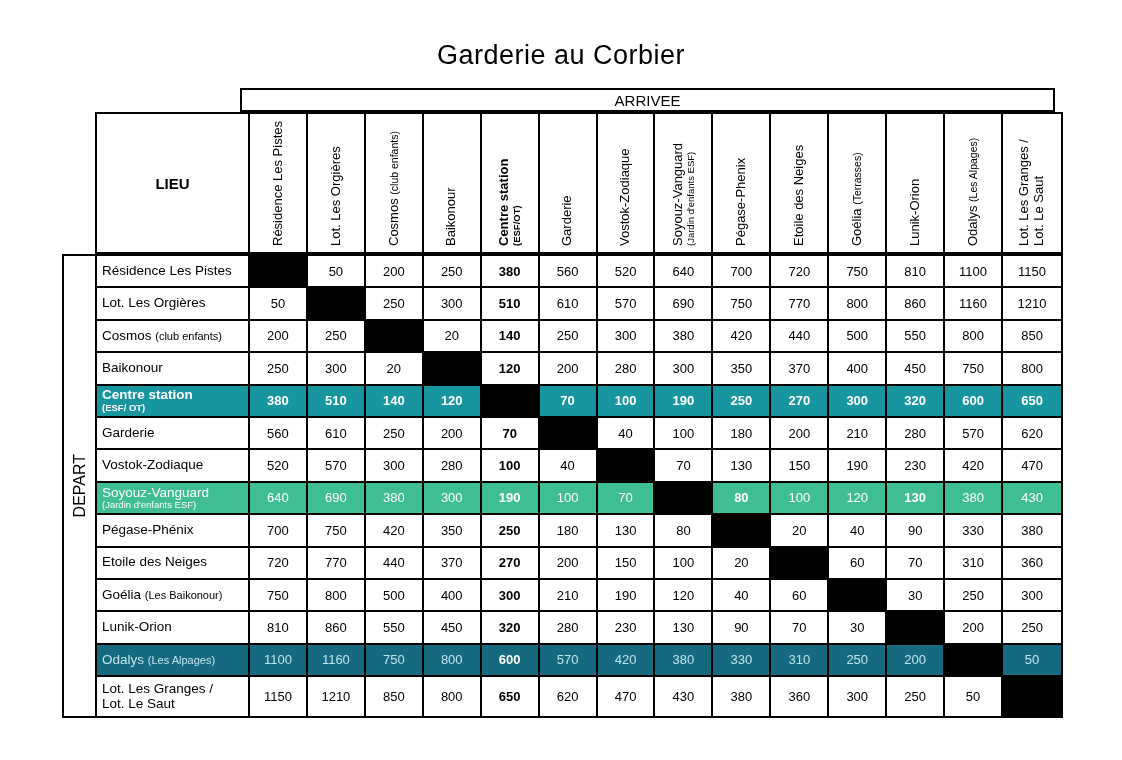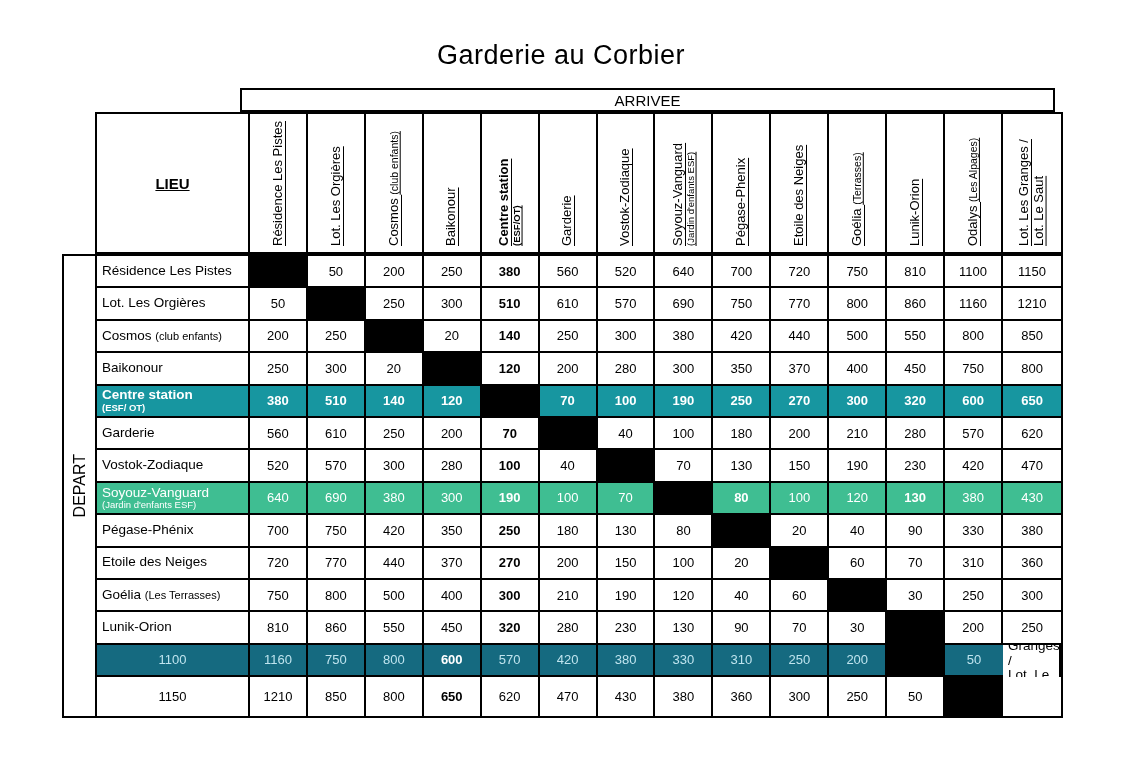--- a/index.html
+++ b/index.html
@@ -8,21 +8,21 @@
   .title{position:absolute;top:40px;left:0;right:0;text-align:center;
          font-size:27px;font-weight:400;letter-spacing:.5px;}
   
   .arrivee-band{position:absolute;left:240px;top:88px;width:815px;height:24px;
                 border:2px solid #000;box-sizing:border-box;
                 display:flex;align-items:center;justify-content:center;font-size:15px;}
   
   .header-grid{position:absolute;left:95px;top:112px;width:968px;height:142px;
                border:2px solid #000;box-sizing:border-box;
                display:grid;grid-template-columns:153px repeat(14,1fr);}
-  .hcell{border-right:2px solid #000;display:flex;justify-content:center;overflow:hidden;text-decoration:underline;}
+  .hcell{border-right:2px solid #000;display:flex;justify-content:center;overflow:hidden;}
   .hcell.nocr{border-right:none;}
   .lieu-cell{display:flex;align-items:center;justify-content:center;
              font-weight:bold;font-size:15px;}
   .rot{writing-mode:vertical-rl;transform:rotate(180deg);height:100%;
        box-sizing:border-box;padding-top:6px;line-height:1.12;font-size:13px;}
   .rot.b{font-weight:bold;}
   .hsub-inline{font-size:10.5px;}
   .hsubline{font-size:9.5px;}
   .hline2{font-size:13px;}
   
@@ -306,21 +306,21 @@
       <div class="vcell" style="color: rgb(0, 0, 0);">200</div>
       <div class="vcell" style="color: rgb(0, 0, 0);">150</div>
       <div class="vcell" style="color: rgb(0, 0, 0);">100</div>
       <div class="vcell" style="color: rgb(0, 0, 0);">20</div>
       <div class="vcell diag"></div>
       <div class="vcell" style="color: rgb(0, 0, 0);">60</div>
       <div class="vcell" style="color: rgb(0, 0, 0);">70</div>
       <div class="vcell" style="color: rgb(0, 0, 0);">310</div>
       <div class="vcell nocr" style="color: rgb(0, 0, 0);">360</div>
       <div class="rhead" style="color: rgb(0, 0, 0);">
-        <div class="rlabel">Goélia <span class="rsub-inline">(Les Terrasses)</span></div>
+        <div class="rlabel">Goélia <span class="rsub-inline">(Les Baikonour)</span></div>
       </div>
       <div class="vcell" style="color: rgb(0, 0, 0);">750</div>
       <div class="vcell" style="color: rgb(0, 0, 0);">800</div>
       <div class="vcell" style="color: rgb(0, 0, 0);">500</div>
       <div class="vcell" style="color: rgb(0, 0, 0);">400</div>
       <div class="vcell bold" style="color: rgb(0, 0, 0);">300</div>
       <div class="vcell" style="color: rgb(0, 0, 0);">210</div>
       <div class="vcell" style="color: rgb(0, 0, 0);">190</div>
       <div class="vcell" style="color: rgb(0, 0, 0);">120</div>
       <div class="vcell" style="color: rgb(0, 0, 0);">40</div>
@@ -339,20 +339,23 @@
       <div class="vcell bold" style="color: rgb(0, 0, 0);">320</div>
       <div class="vcell" style="color: rgb(0, 0, 0);">280</div>
       <div class="vcell" style="color: rgb(0, 0, 0);">230</div>
       <div class="vcell" style="color: rgb(0, 0, 0);">130</div>
       <div class="vcell" style="color: rgb(0, 0, 0);">90</div>
       <div class="vcell" style="color: rgb(0, 0, 0);">70</div>
       <div class="vcell" style="color: rgb(0, 0, 0);">30</div>
       <div class="vcell diag"></div>
       <div class="vcell" style="color: rgb(0, 0, 0);">200</div>
       <div class="vcell nocr" style="color: rgb(0, 0, 0);">250</div>
+      <div class="rhead" style="background: rgb(21, 106, 128); color: rgb(191, 228, 238);">
+        <div class="rlabel">Odalys <span class="rsub-inline">(Les Alpages)</span></div>
+      </div>
       <div class="vcell" style="background: rgb(21, 106, 128); color: rgb(191, 228, 238);">1100</div>
       <div class="vcell" style="background: rgb(21, 106, 128); color: rgb(191, 228, 238);">1160</div>
       <div class="vcell" style="background: rgb(21, 106, 128); color: rgb(191, 228, 238);">750</div>
       <div class="vcell" style="background: rgb(21, 106, 128); color: rgb(191, 228, 238);">800</div>
       <div class="vcell bold" style="background: rgb(21, 106, 128); color: rgb(255, 255, 255);">600</div>
       <div class="vcell" style="background: rgb(21, 106, 128); color: rgb(191, 228, 238);">570</div>
       <div class="vcell" style="background: rgb(21, 106, 128); color: rgb(191, 228, 238);">420</div>
       <div class="vcell" style="background: rgb(21, 106, 128); color: rgb(191, 228, 238);">380</div>
       <div class="vcell" style="background: rgb(21, 106, 128); color: rgb(191, 228, 238);">330</div>
       <div class="vcell" style="background: rgb(21, 106, 128); color: rgb(191, 228, 238);">310</div>

